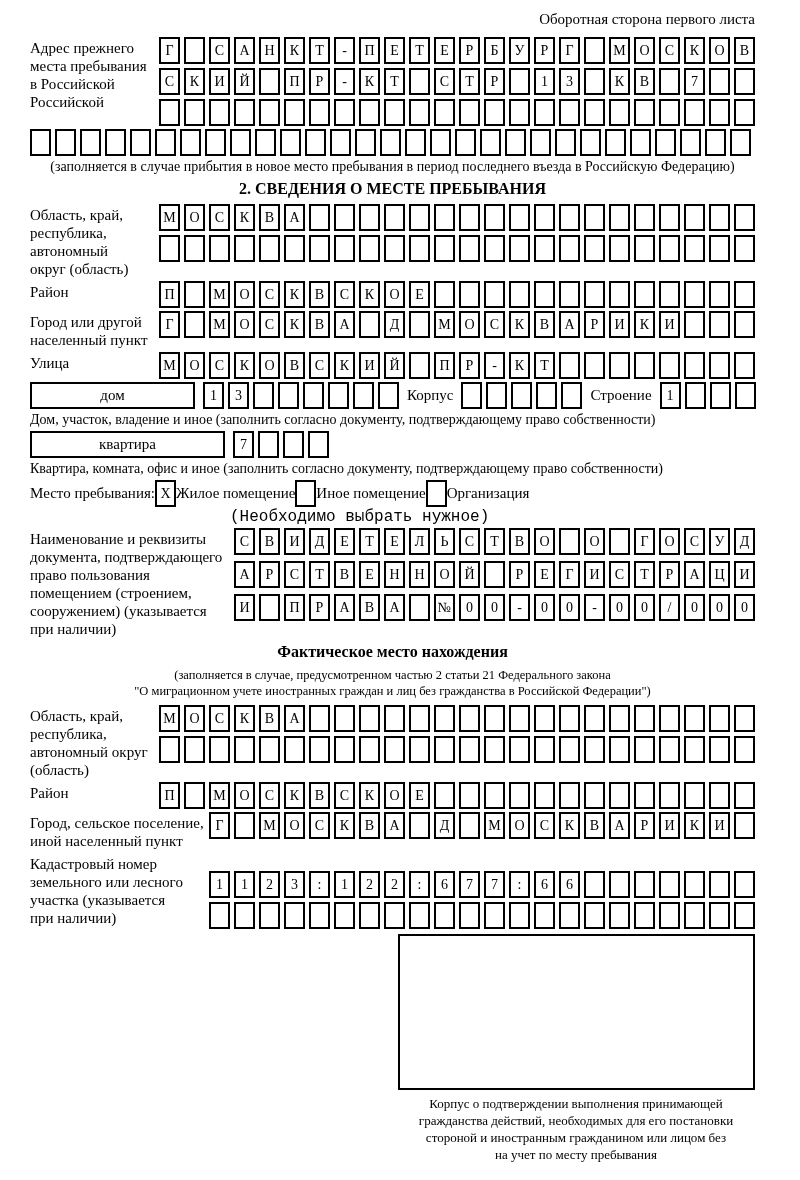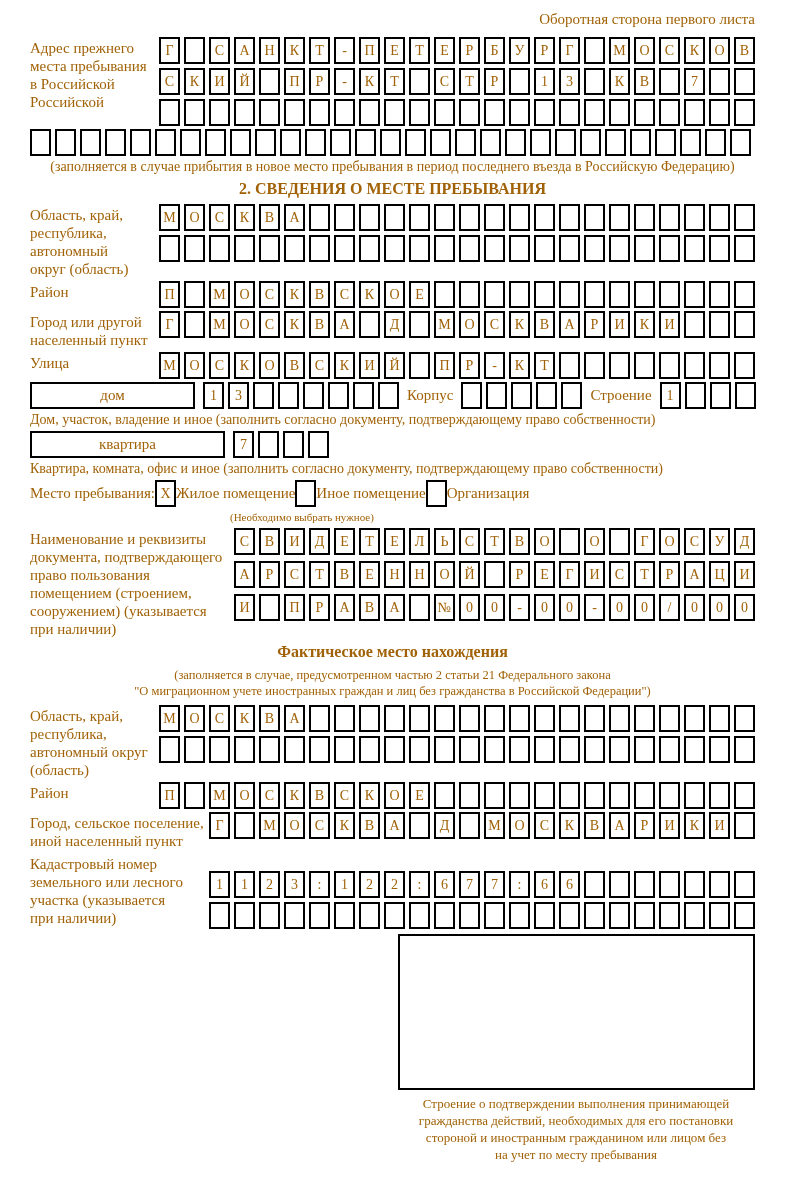--- a/index.html
+++ b/index.html
@@ -1,18 +1,18 @@
 <!DOCTYPE html>
 <html><head>
 <meta charset="utf-8">
 <style>
   html,body{margin:0;padding:0;background:#fff;}
   .page{
     position:relative;width:800px;height:1180px;box-sizing:border-box;
-    padding:10px 45px 9px 30px;background:#fff;color:#a16207;overflow:hidden;
+    padding:10px 45px 9px 30px;background:#fff;color:#000000;overflow:hidden;
     font-family:"Liberation Serif","DejaVu Serif",serif;
   }
   .hdr{text-align:right;font-size:15px;line-height:19px;margin-bottom:8px;}
   .row{display:flex;align-items:flex-start;margin-bottom:3px;}
   .labelcol{flex-shrink:0;font-size:15px;line-height:18px;padding-top:2px;}
   .w129{width:129px;}
   .w179{width:179px;}
   .w204{width:204px;}
   .boxcol{display:flex;flex-direction:column;gap:4px;}
   .cells{display:flex;gap:4px;}
@@ -23,21 +23,21 @@
   }
   .note{font-size:14px;line-height:16px;margin-bottom:3px;}
   .center{text-align:center;}
   .title{font-weight:bold;text-align:center;font-size:16px;line-height:20px;margin:4px 0 5px;}
   .rect-label{border:2px solid #000;height:23px;display:flex;align-items:center;justify-content:center;font-size:15px;flex-shrink:0;}
   .dom-rect{width:161px;}
   .kv-rect{width:191px;}
   .inlinelbl{font-size:15px;line-height:27px;white-space:nowrap;}
   .gaprow{gap:8px;align-items:center;}
   .mesto{display:flex;align-items:center;font-size:15px;margin-bottom:2px;}
-  .mesto-note{font-size:11px;line-height:16px;margin:0 0 3px 200px;}
+  .mesto-note{font-size:16px;line-height:16px;margin:0 0 3px 200px;font-family:Liberation Mono, monospace;}
   .fact-note{font-size:12.5px;line-height:16px;text-align:center;}
   .stamp-wrap{margin-left:368px;width:357px;margin-top:5px;}
   .stamp-box{border:2px solid #000;height:156px;box-sizing:border-box;margin-bottom:5px;}
   .stamp-caption{width:430px;margin-left:-37px;text-align:center;font-size:13px;line-height:17px;}
 </style>
 </head>
 <body>
 
 <div class="page">
 
@@ -645,20 +645,20 @@
           <span class="cell"></span>
           <span class="cell"></span>
           <span class="cell"></span>
         </div>
     </div>
   </div>
 
   <div class="stamp-wrap">
     <div class="stamp-box"></div>
     <div class="stamp-caption">
-      <div>Строение о подтверждении выполнения принимающей</div>
+      <div>Корпус о подтверждении выполнения принимающей</div>
       <div>гражданства действий, необходимых для его постановки</div>
       <div>стороной и иностранным гражданином или лицом без</div>
       <div>на учет по месту пребывания</div>
     </div>
   </div>
 
 </div>
 
 </body></html>

